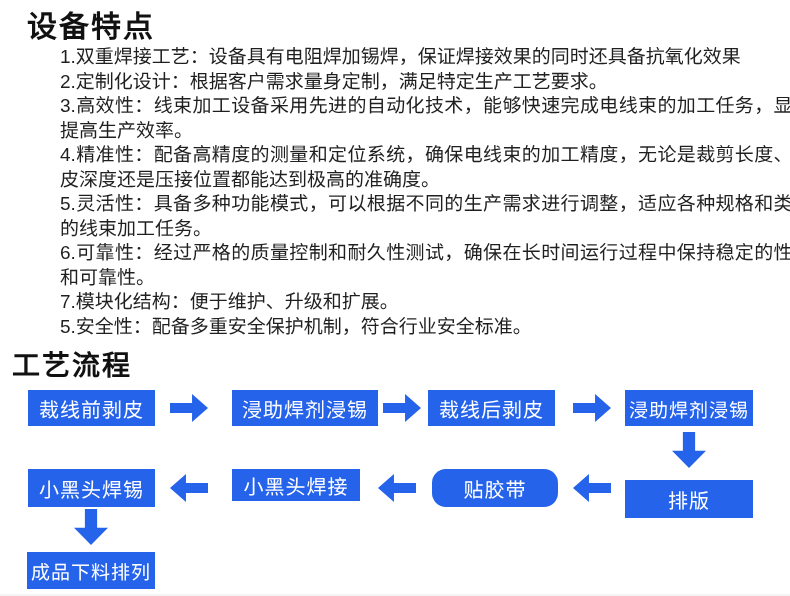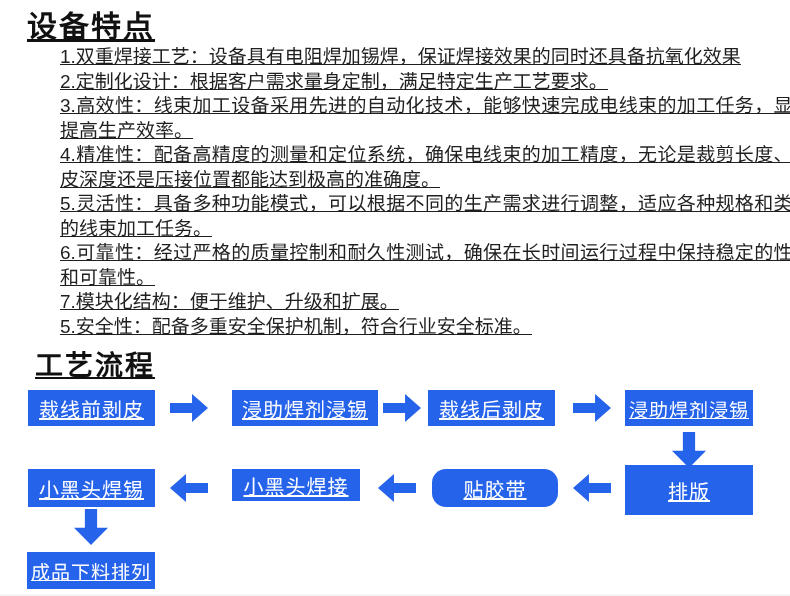--- a/index.html
+++ b/index.html
@@ -1,15 +1,15 @@
 <!DOCTYPE html>
 <html lang="zh-CN"><head>
 <meta charset="utf-8">
 <style>
-  * { margin: 0; padding: 0; box-sizing: border-box; text-decoration: underline; }
+  * { margin: 0; padding: 0; box-sizing: border-box; }
   html, body { background: #ffffff; }
   .page {
     position: relative;
     width: 790px;
     height: 596px;
     margin: 0 auto;
     background: #ffffff;
     overflow: hidden;
     font-family: "Liberation Sans", "DejaVu Sans", sans-serif;
     color: #1f1f1f;
@@ -29,21 +29,21 @@
     width: 752px;
     margin-left: 40px;
   }
   .feature-item {
     font-size: 19px;
     line-height: 24.5px;
     color: #1f1f1f;
     text-align: justify;
     word-break: break-all;
   }
-  .process-title { position: absolute; left: 35px; top: 350px; font-size: 28px; }
+  .process-title { position: absolute; left: 12px; top: 350px; font-size: 28px; }
   .flow { position: absolute; left: 0; top: 385px; width: 790px; height: 211px; }
   .flow-box {
     position: absolute;
     background: #2563EB;
     color: #ffffff;
     font-size: 20px;
     font-weight: 400;
     display: flex;
     align-items: center;
     justify-content: center;
@@ -64,21 +64,21 @@
   
   .b1 { left: 28px;  top: 5px;  width: 127px; height: 36px; }
   .b2 { left: 232px; top: 5px;  width: 146px; height: 36px; }
   .b3 { left: 428px; top: 5px;  width: 127px; height: 36px; }
   .b4 { left: 625px; top: 5px;  width: 128px; height: 36px; font-size: 19px; }
   .a1 { left: 170px; top: 9px; }
   .a2 { left: 383px; top: 9px; }
   .a3 { left: 573px; top: 9px; }
   .d1 { left: 672px; top: 47px; }
   
-  .b5 { left: 625px; top: 80px; width: 128px; height: 50px; }
+  .b5 { left: 625px; top: 95px; width: 128px; height: 38px; }
   .b6 { left: 432px; top: 84px; width: 126px; height: 38px; border-radius: 14px; }
   .b7 { left: 232px; top: 84px; width: 128px; height: 32px; }
   .b8 { left: 28px;  top: 84px; width: 127px; height: 38px; }
   .la1 { left: 573px; top: 89px; }
   .la2 { left: 378px; top: 89px; }
   .la3 { left: 170px; top: 89px; }
   .d2 { left: 74px; top: 124px; }
   
   .b9 { left: 27px; top: 167px; width: 128px; height: 37px; font-size: 19px; }
 

